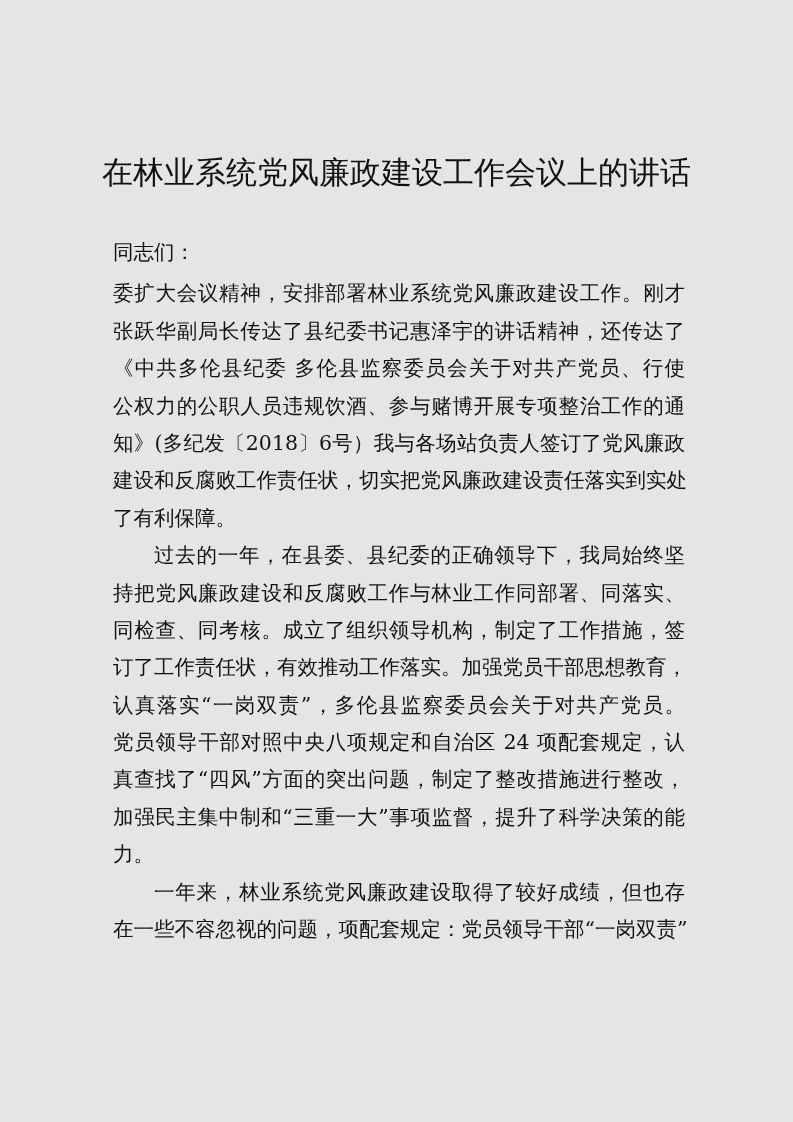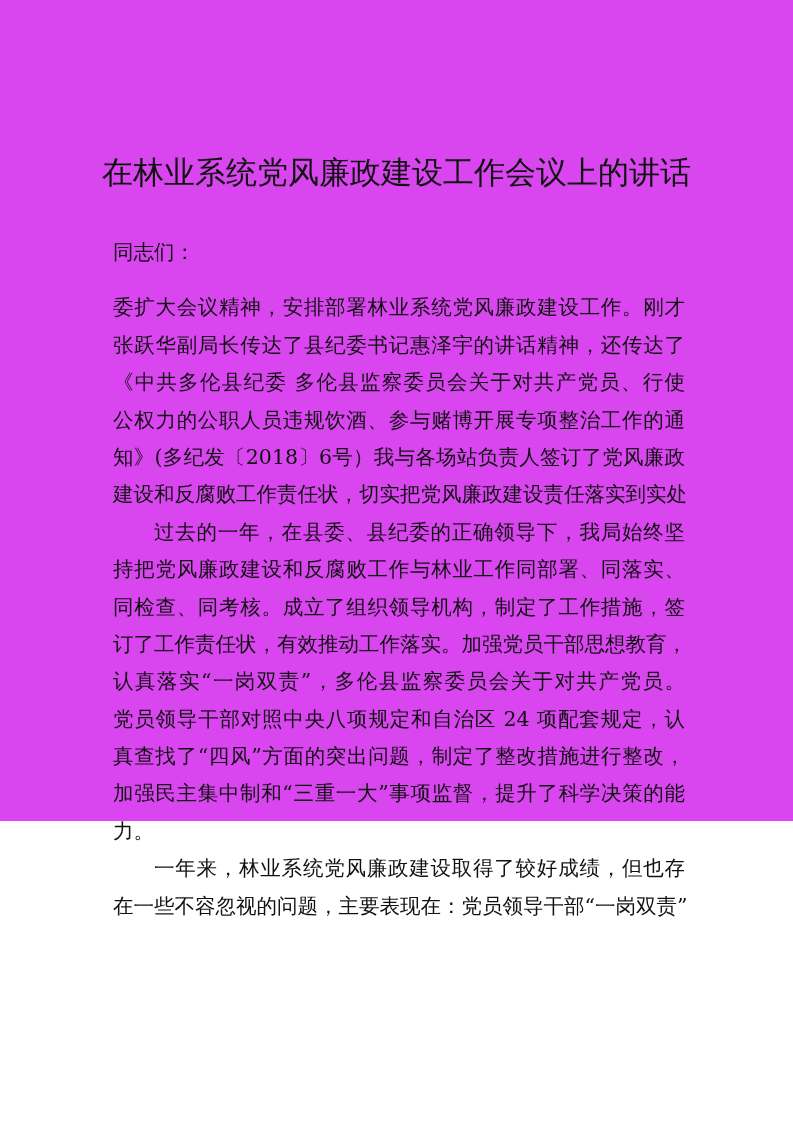--- a/index.html
+++ b/index.html
@@ -12,22 +12,22 @@
       height: 1122px;
       position: relative;
       overflow: hidden;
       font-family: "DejaVu Serif", "Liberation Serif", serif;
       color: #111111;
     }
     .page {
       position: absolute;
       left: 0; top: 0;
       width: 793px;
-      height: 821px;
-      background: #d946ef;
+      height: 1122px;
+      background: #e5e5e5;
     }
     .title {
       position: absolute;
       top: 152px;
       left: 0;
       width: 793px;
       text-align: center;
       font-size: 31px;
       line-height: 40px;
       letter-spacing: 0px;
@@ -49,51 +49,52 @@
       text-align-last: justify;
       color: #111;
     }
     .line.last, .line.salutation {
       text-align-last: left;
     }
     .line.indent {
       padding-left: 41px;
     }
     .salutation {
-      margin-bottom: 18px;
+      margin-bottom: 4px;
     }
   </style>
 </head>
 <body>
 
 <div class="page">
   <div class="title">在林业系统党风廉政建设工作会议上的讲话</div>
 
   <div class="body">
     <div class="line salutation">同志们：</div>
 
     <div>
       <div class="line">委扩大会议精神，安排部署林业系统党风廉政建设工作。刚才</div>
       <div class="line">张跃华副局长传达了县纪委书记惠泽宇的讲话精神，还传达了</div>
       <div class="line">《中共多伦县纪委 多伦县监察委员会关于对共产党员、行使</div>
       <div class="line">公权力的公职人员违规饮酒、参与赌博开展专项整治工作的通</div>
       <div class="line">知》(多纪发〔2018〕6号）我与各场站负责人签订了党风廉政</div>
       <div class="line">建设和反腐败工作责任状，切实把党风廉政建设责任落实到实处</div>
+      <div class="line last">了有利保障。</div>
     </div>
 
     <div>
       <div class="line indent">过去的一年，在县委、县纪委的正确领导下，我局始终坚</div>
       <div class="line">持把党风廉政建设和反腐败工作与林业工作同部署、同落实、</div>
       <div class="line">同检查、同考核。成立了组织领导机构，制定了工作措施，签</div>
       <div class="line">订了工作责任状，有效推动工作落实。加强党员干部思想教育，</div>
       <div class="line">认真落实“一岗双责”，多伦县监察委员会关于对共产党员。</div>
       <div class="line">党员领导干部对照中央八项规定和自治区 24 项配套规定，认</div>
       <div class="line">真查找了“四风”方面的突出问题，制定了整改措施进行整改，</div>
       <div class="line">加强民主集中制和“三重一大”事项监督，提升了科学决策的能</div>
       <div class="line last">力。</div>
     </div>
 
     <div>
       <div class="line indent">一年来，林业系统党风廉政建设取得了较好成绩，但也存</div>
-      <div class="line">在一些不容忽视的问题，主要表现在：党员领导干部“一岗双责”</div>
+      <div class="line">在一些不容忽视的问题，项配套规定：党员领导干部“一岗双责”</div>
     </div>
   </div>
 </div>
 
 </body></html>

